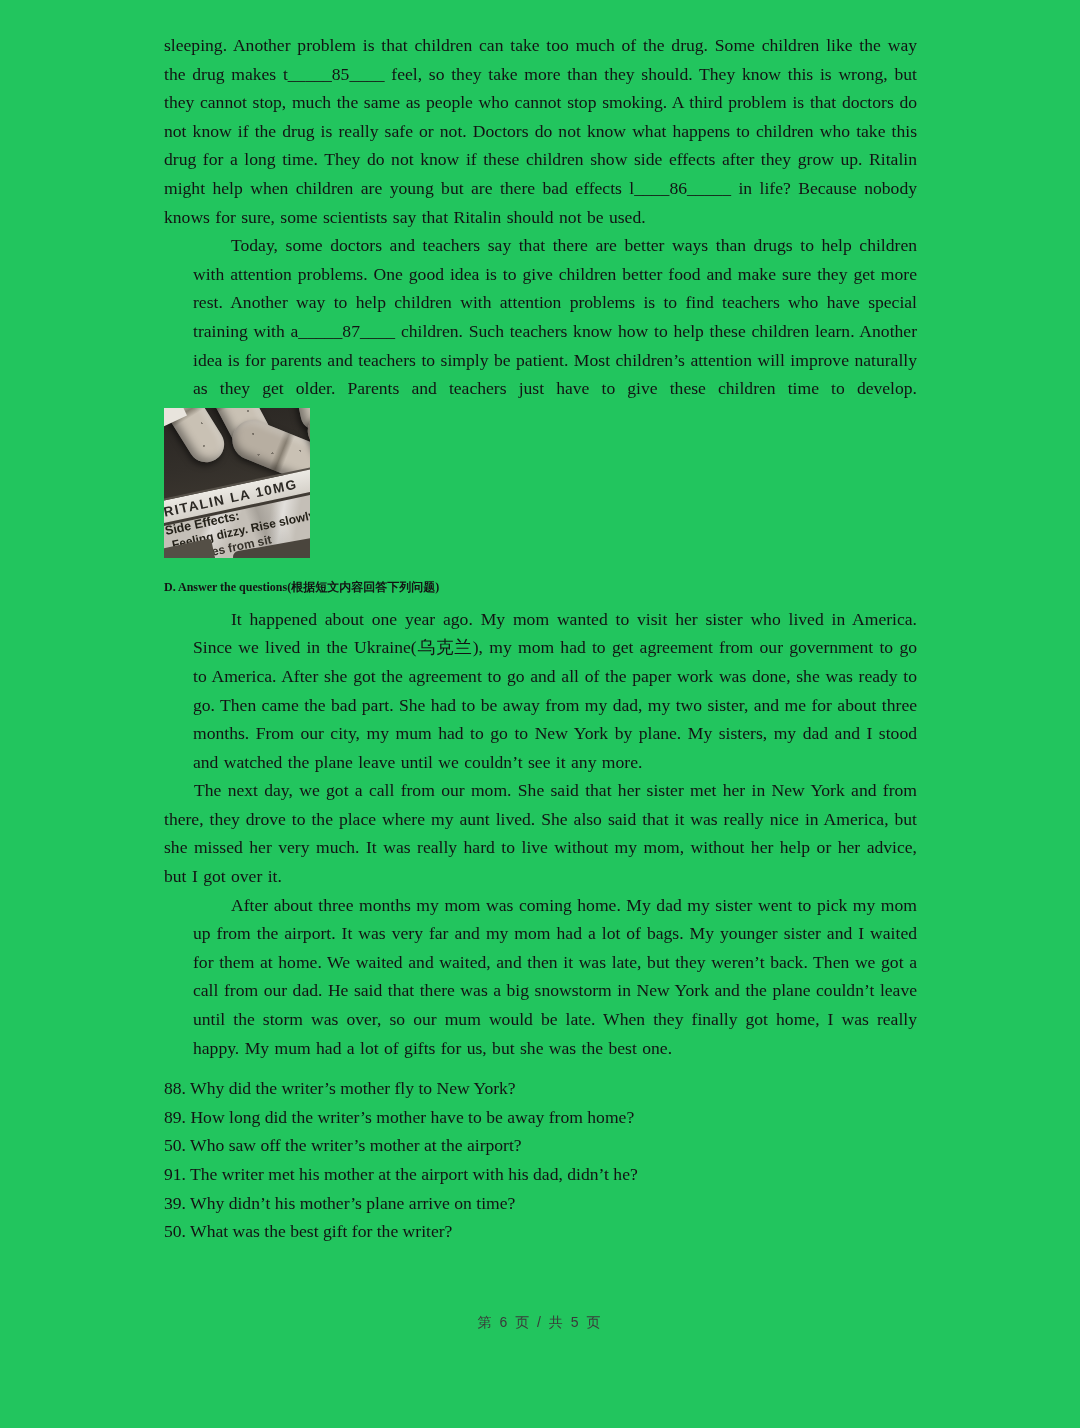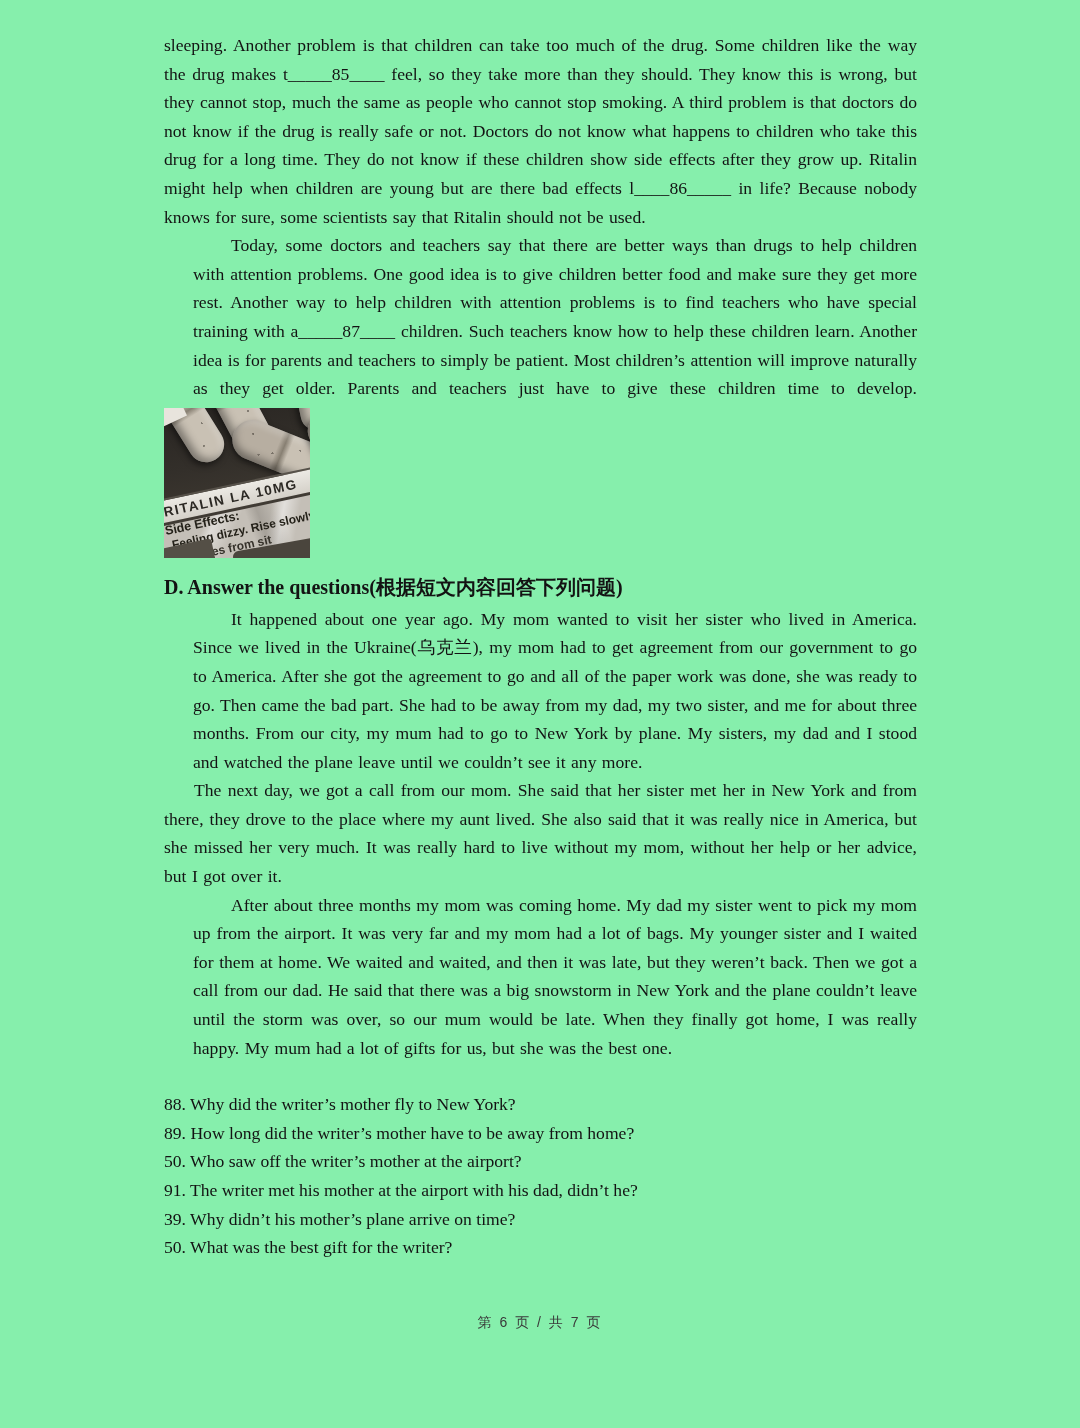--- a/index.html
+++ b/index.html
@@ -4,21 +4,21 @@
 <style>
   * { box-sizing: border-box; }
   html, body { margin: 0; padding: 0; background: #ffffff; }
   body {
     width: 1080px; height: 1428px;
     font-family: "Liberation Serif", serif;
     color: #131313;
     position: relative;
     overflow: hidden;
   }
-  .page { position: relative; width: 1080px; height: 1428px; background: #86efac; }
+  .page { position: relative; width: 1080px; height: 1428px; background: #22c55e; }
   .content { position: absolute; left: 164px; top: 31px; width: 753px; }
 
   .para {
     margin: 0;
     font-size: 17.6px;
     line-height: 28.6px;
     text-align: justify;
     word-spacing: 1px;
   }
   .indent-lg { text-indent: 38px; margin-left: 29px; }
@@ -89,25 +89,25 @@
   .se1 { font-size: 12.5px; margin-left: 8px; }
   .se2 { font-size: 12px; margin-top: 1px; margin-left: 12px; }
   .se3 { font-size: 12px; margin-top: 1px; margin-left: -8px; color: #35312a; }
   .se4 { font-size: 11.5px; margin-top: 0px; margin-left: 78px; color: #1d1a15; }
   .blob-left { position: absolute; left: -8px; bottom: -10px; width: 58px; height: 24px; background: #544f46; transform: rotate(-12deg); border-radius: 4px; }
   .blob-right { position: absolute; right: -14px; bottom: -16px; width: 90px; height: 30px; background: #4a453d; transform: rotate(-10deg); border-radius: 6px; }
 
   
   .heading {
     margin: 17px 0 6px 0;
-    font-size: 20px;
+    font-size: 12px;
     font-weight: bold;
     line-height: 24px;
   }
-  .questions { margin-top: 28px; }
+  .questions { margin-top: 12px; }
   .question {
     margin: 0;
     font-size: 17.6px;
     line-height: 28.6px;
     text-align: left;
   }
 
   .footer {
     position: absolute; left: 0; top: 1314px; width: 100%;
     text-align: center;
@@ -156,14 +156,14 @@
     <div class="questions">
       <p class="question">88. Why did the writer’s mother fly to New York?</p>
       <p class="question">89. How long did the writer’s mother have to be away from home?</p>
       <p class="question">50. Who saw off the writer’s mother at the airport?</p>
       <p class="question">91. The writer met his mother at the airport with his dad, didn’t he?</p>
       <p class="question">39. Why didn’t his mother’s plane arrive on time?</p>
       <p class="question">50. What was the best gift for the writer?</p>
     </div>
   </div>
 
-  <div class="footer">第 6 页 / 共 7 页</div>
+  <div class="footer">第 6 页 / 共 5 页</div>
 </div>
 
 </body></html>

